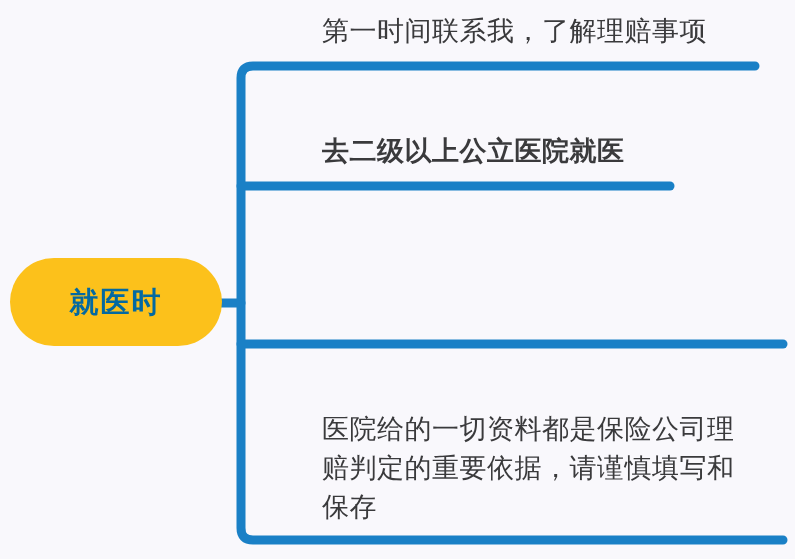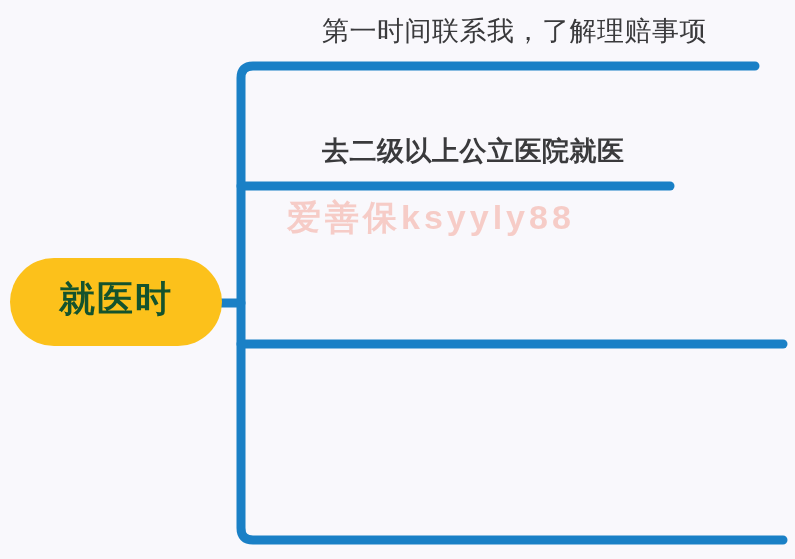--- a/index.html
+++ b/index.html
@@ -27,27 +27,26 @@
     top: 258px;
     width: 212px;
     height: 88px;
     background: #fcc11b;
     border-radius: 44px;
     display: flex;
     align-items: center;
     justify-content: center;
   }
   .root-label {
-    font-size: 36px;
+    font-size: 29px;
     font-weight: bold;
-    color: #14532d;
+    color: #0369a1;
     letter-spacing: 2px;
     line-height: 1;
     white-space: nowrap;
-    font-family: Liberation Mono, monospace;
   }
 
   
   .connectors {
     position: absolute;
     left: 0;
     top: 0;
     width: 795px;
     height: 559px;
     pointer-events: none;
@@ -100,16 +99,18 @@
 
   <div class="root-node">
     <span class="root-label">就医时</span>
   </div>
 
   <div class="branch-text branch-1">第一时间联系我，了解理赔事项</div>
 
   <div class="branch-text branch-2">去二级以上公立医院就医</div>
 
 
+  <div class="branch-text branch-4">医院给的一切资料都是保险公司理
+赔判定的重要依据，请谨慎填写和
+保存</div>
 
-  <div class="watermark">爱善保ksyyly88</div>
 
 </div>
 
 </body></html>

